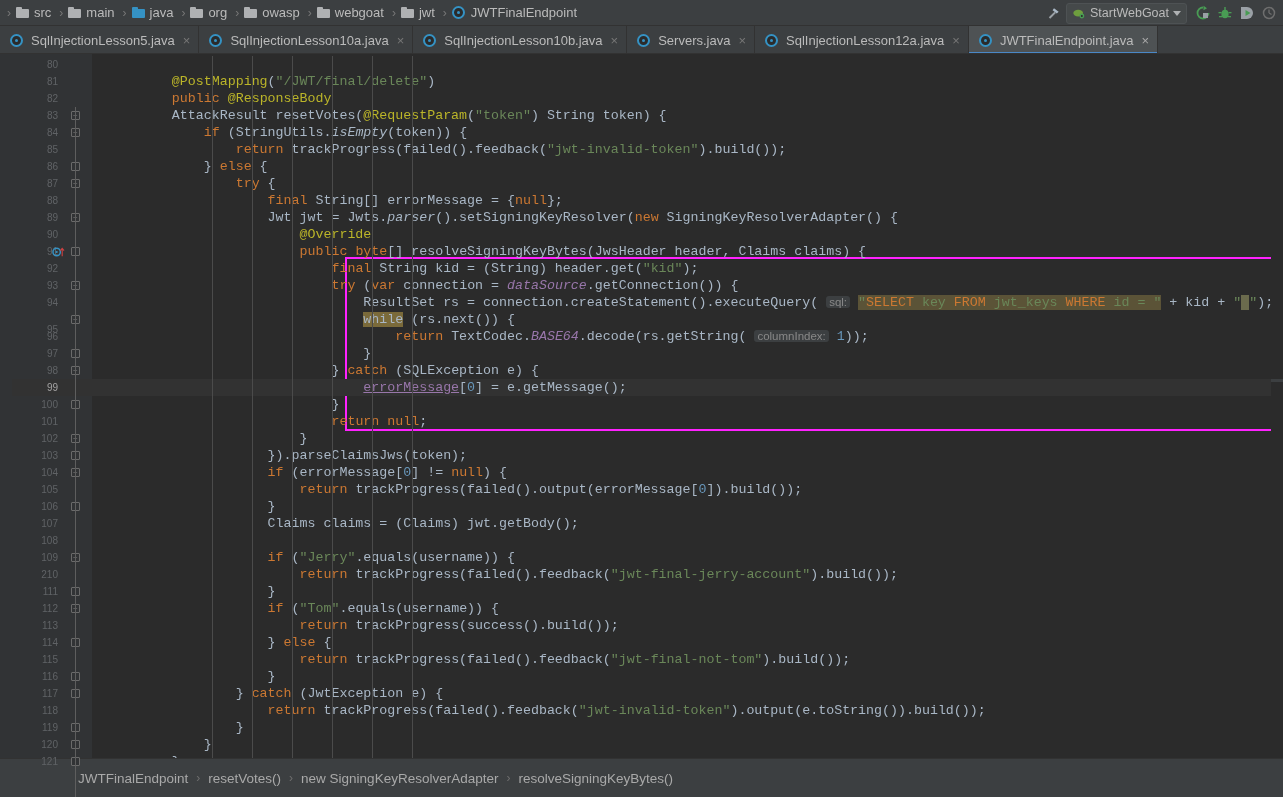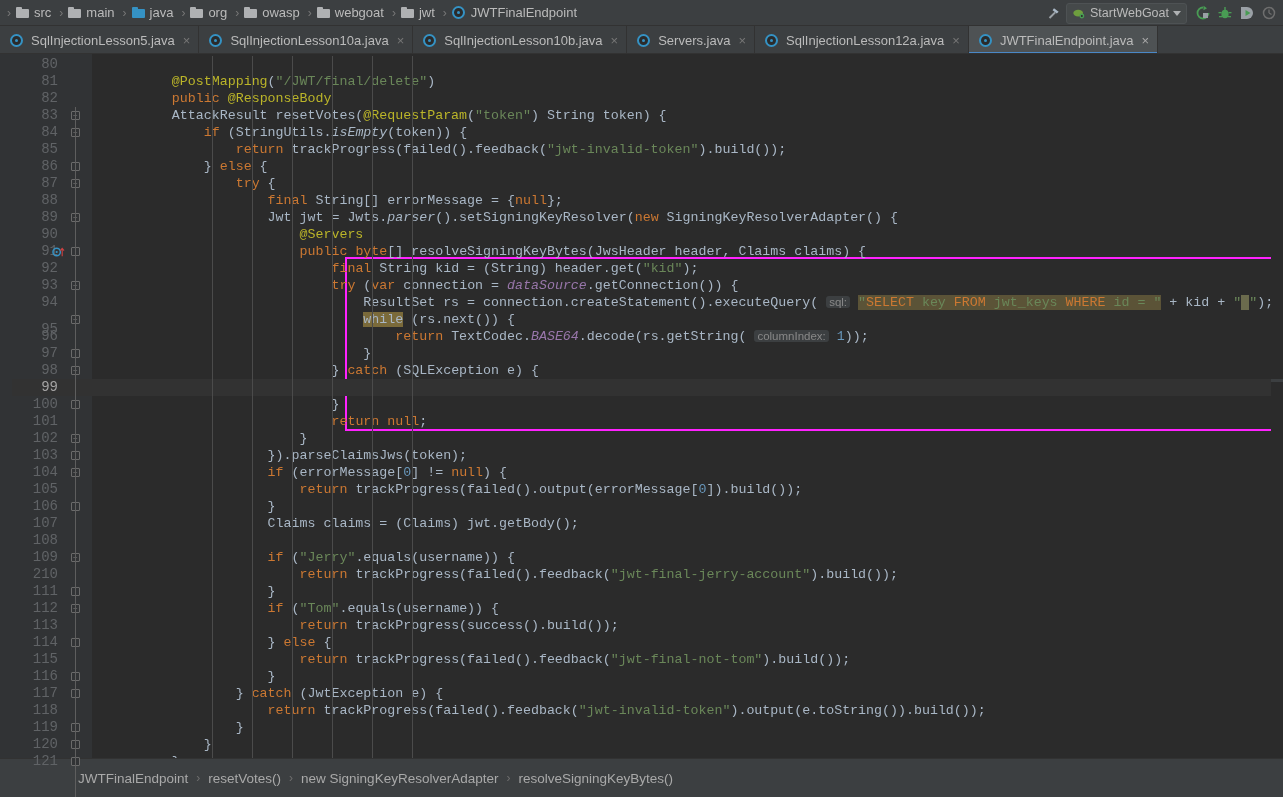--- a/index.html
+++ b/index.html
@@ -100,21 +100,21 @@
   }
   #code-area {
     flex: 1 1 auto; position: relative; background: #2B2B2B; overflow: hidden;
   }
   #stripe {
     width: 12px; flex: 0 0 12px; background: #2B2B2B; position: relative;
   }
   .grow { position: absolute; left: 0; right: 0; height: 17px; }
   .gnum {
     position: absolute; right: 34px; color: #606366;
-    font-family: Liberation Mono, monospace; font-size: 14px; line-height: 17px; margin-left: 36px;
+    font-family: Liberation Sans, sans-serif; font-size: 10px; line-height: 17px; margin-left: 36px;
   }
   .gnum.current { color: #A4A3A3; }
   .fold {
     position: absolute; right: 12px; width: 9px; height: 9px;
     border: 1px solid #6A6A6A; color: #7A7A7A; font-size: 8px; line-height: 7px;
     text-align: center; background: #313335;
   }
   .foldline {
     position: absolute; right: 16px; width: 1px; background: #5E5E5E;
   }
@@ -378,30 +378,31 @@
   <div class="codeline" style="top: 2px; left: 16px;"></div>
       <div class="codeline" style="top: 19px; left: 16px;">        <span class="ann">@PostMapping</span>(<span class="str">"/JWT/final/delete"</span>)</div>
       <div class="codeline" style="top: 36px; left: 16px;">        <span class="kw">public</span> <span class="ann">@ResponseBody</span></div>
       <div class="codeline" style="top: 53px; left: 16px;">        AttackResult resetVotes(<span class="ann">@RequestParam</span>(<span class="str">"token"</span>) String token) {</div>
       <div class="codeline" style="top: 70px; left: 16px;">            <span class="kw">if</span> (StringUtils.<span class="smth">isEmpty</span>(token)) {</div>
       <div class="codeline" style="top: 87px; left: 16px;">                <span class="kw">return</span> trackProgress(failed().feedback(<span class="str">"jwt-invalid-token"</span>).build());</div>
       <div class="codeline" style="top: 104px; left: 16px;">            } <span class="kw">else</span> {</div>
       <div class="codeline" style="top: 121px; left: 16px;">                <span class="kw">try</span> {</div>
       <div class="codeline" style="top: 138px; left: 16px;">                    <span class="kw">final</span> String[] errorMessage = {<span class="kw">null</span>};</div>
       <div class="codeline" style="top: 155px; left: 16px;">                    Jwt jwt = Jwts.<span class="smth">parser</span>().setSigningKeyResolver(<span class="kw">new</span> SigningKeyResolverAdapter() {</div>
-      <div class="codeline" style="top: 172px; left: 16px;">                        <span class="ann">@Servers</span></div>
+      <div class="codeline" style="top: 172px; left: 16px;">                        <span class="ann">@Override</span></div>
       <div class="codeline" style="top: 189px; left: 16px;">                        <span class="kw">public</span> <span class="kw">byte</span>[] resolveSigningKeyBytes(JwsHeader header, Claims claims) {</div>
       <div class="codeline" style="top: 206px; left: 16px;">                            <span class="kw">final</span> String kid = (String) header.get(<span class="str">"kid"</span>);</div>
       <div class="codeline" style="top: 223px; left: 16px;">                            <span class="kw">try</span> (<span class="kw">var</span> connection = <span class="sfld">dataSource</span>.getConnection()) {</div>
       <div class="codeline" style="top: 240px; left: 16px;">                                ResultSet rs = connection.createStatement().executeQuery( <span class="hintchip">sql:</span> <span class="sqlhl"><span class="str">"</span><span class="kw">SELECT</span> <span class="str">key</span> <span class="kw">FROM</span> <span class="str">jwt_keys</span> <span class="kw">WHERE</span> <span class="str">id</span> <span class="str">=</span> <span class="str">"</span></span><span class="plain"> + kid + </span><span class="str">"</span><span class="caret-block">&nbsp;</span><span class="str">"</span><span class="plain">);</span></div>
       <div class="codeline" style="top: 257px; left: 16px;">                                <span class="whilehl">while</span> (rs.next()) {</div>
       <div class="codeline" style="top: 274px; left: 16px;">                                    <span class="kw">return</span> TextCodec.<span class="sfld">BASE64</span>.decode(rs.getString( <span class="hintchip">columnIndex:</span> <span class="num">1</span>));</div>
       <div class="codeline" style="top: 291px; left: 16px;">                                }</div>
       <div class="codeline" style="top: 308px; left: 16px;">                            } <span class="kw">catch</span> (SQLException e) {</div>
       <div class="caret-row" style="top: 325px;"></div>
+      <div class="codeline" style="top: 325px; left: 16px;">                                <span class="fld underl">errorMessage</span>[<span class="num">0</span>] = e.getMessage();</div>
       <div class="codeline" style="top: 342px; left: 16px;">                            }</div>
       <div class="codeline" style="top: 359px; left: 16px;">                            <span class="kw">return</span> <span class="kw">null</span>;</div>
       <div class="codeline" style="top: 376px; left: 16px;">                        }</div>
       <div class="codeline" style="top: 393px; left: 16px;">                    }).parseClaimsJws(token);</div>
       <div class="codeline" style="top: 410px; left: 16px;">                    <span class="kw">if</span> (errorMessage[<span class="num">0</span>] != <span class="kw">null</span>) {</div>
       <div class="codeline" style="top: 427px; left: 16px;">                        <span class="kw">return</span> trackProgress(failed().output(errorMessage[<span class="num">0</span>]).build());</div>
       <div class="codeline" style="top: 444px; left: 16px;">                    }</div>
       <div class="codeline" style="top: 461px; left: 16px;">                    Claims claims = (Claims) jwt.getBody();</div>
       <div class="codeline" style="top: 495px; left: 16px;">                    <span class="kw">if</span> (<span class="str">"Jerry"</span>.equals(username)) {</div>
       <div class="codeline" style="top: 512px; left: 16px;">                        <span class="kw">return</span> trackProgress(failed().feedback(<span class="str">"jwt-final-jerry-account"</span>).build());</div>

